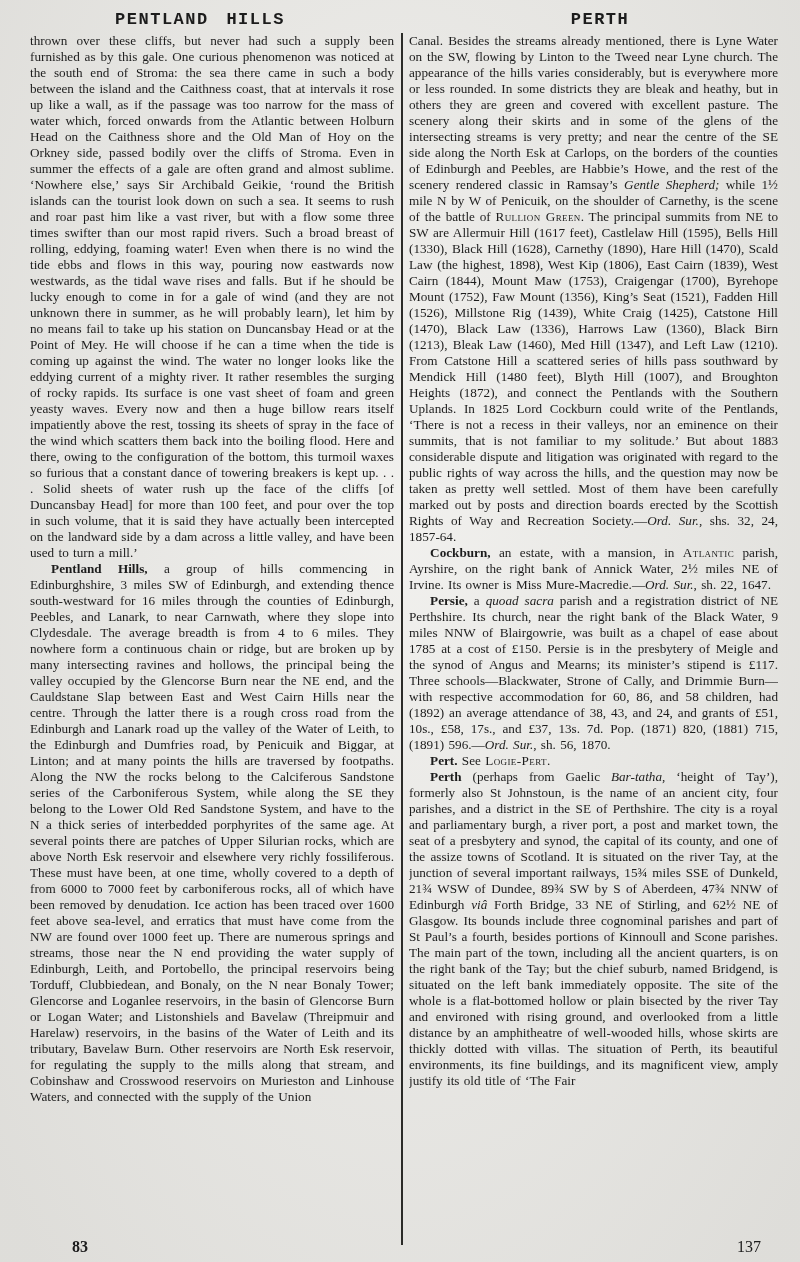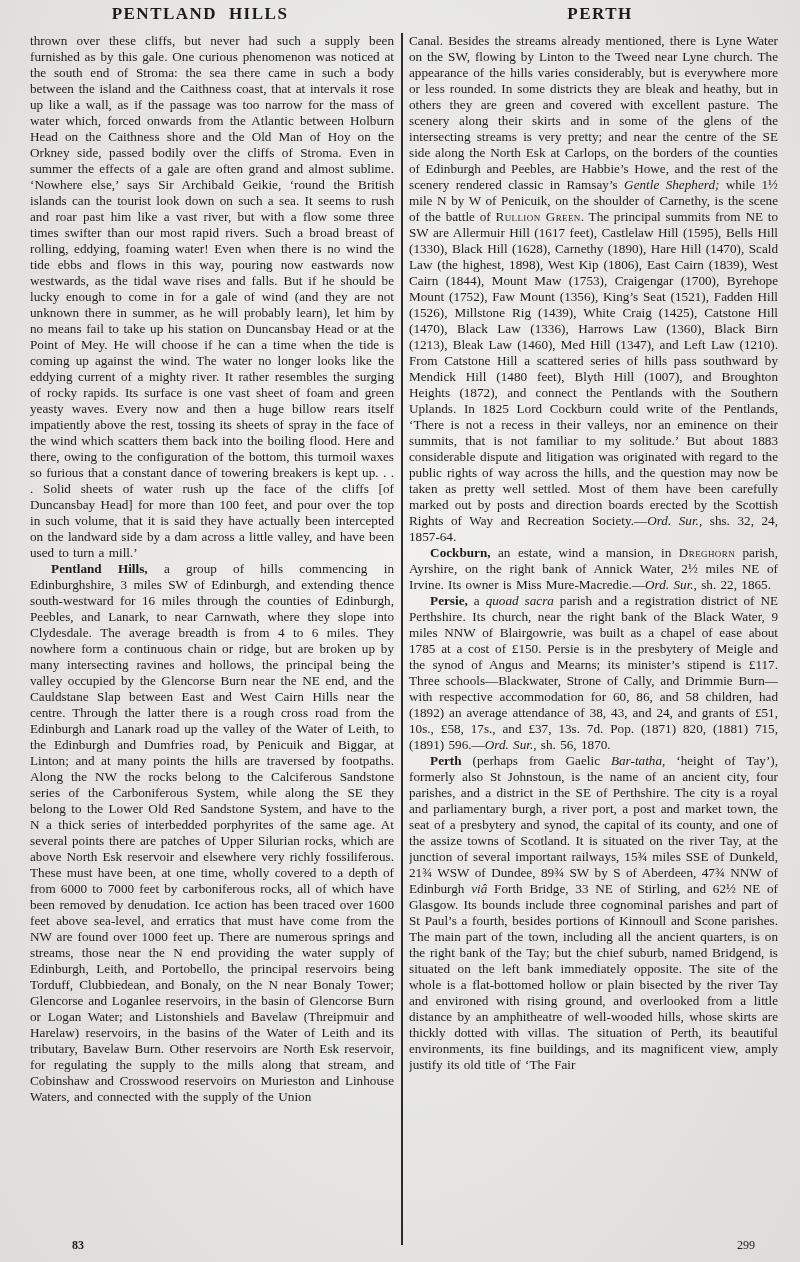--- a/index.html
+++ b/index.html
@@ -14,22 +14,23 @@
     color:var(--ink);
     overflow:hidden;
   }
   .page{
     position:relative;width:800px;height:1262px;
     background:
       radial-gradient(ellipse at 50% 40%, rgba(255,255,255,0.35), rgba(0,0,0,0.05) 95%),
       var(--paper);
   }
   .running-heads{
-    position:absolute;top:4px;left:0;width:800px;
+    position:absolute;top:10px;left:0;width:800px;
     display:flex;
+    font-family:Liberation Mono, monospace;
   }
   .head{
     width:50%;text-align:center;
     font-weight:bold;font-size:17px;letter-spacing:1.5px;
     word-spacing:6px;
   }
   .columns{
     position:absolute;top:33px;left:30px;
     display:flex;height:1212px;overflow:hidden;
   }
@@ -46,21 +47,21 @@
     font-size:13.2px;
     line-height:16px;
     word-spacing:1px;
   }
   .para.indent{text-indent:1.6em;}
   .b{font-weight:bold;}
   .i{font-style:italic;margin-top:28px;}
   .sc{font-variant:small-caps;letter-spacing:0.4px;margin-top:34px;}
   .folio{
     position:absolute;top:1238px;
-    font-size:12px;
+    font-size:16px;
   }
   .folio.left{left:72px;font-weight:bold;}
   .folio.right{left:737px;}
 </style>
 </head>
 <body>
 
 <div class="page">
 
   <div class="running-heads">
@@ -69,22 +70,23 @@
   </div>
 
   <div class="columns">
     <div class="col left-col">
         <p class="para"><span>thrown over these cliffs, but never had such a supply been furnished as by this gale.  One curious phenomenon was noticed at the south end of Stroma: the sea there came in such a body between the island and the Caithness coast, that at intervals it rose up like a wall, as if the passage was too narrow for the mass of water which, forced onwards from the Atlantic between Holburn Head on the Caithness shore and the Old Man of Hoy on the Orkney side, passed bodily over the cliffs of Stroma.  Even in summer the effects of a gale are often grand and almost sublime.  ‘Nowhere else,’ says Sir Archibald Geikie, ‘round the British islands can the tourist look down on such a sea.  It seems to rush and roar past him like a vast river, but with a flow some three times swifter than our most rapid rivers.  Such a broad breast of rolling, eddying, foaming water!  Even when there is no wind the tide ebbs and flows in this way, pouring now eastwards now westwards, as the tidal wave rises and falls.  But if he should be lucky enough to come in for a gale of wind (and they are not unknown there in summer, as he will probably learn), let him by no means fail to take up his station on Duncansbay Head or at the Point of Mey.  He will choose if he can a time when the tide is coming up against the wind.  The water no longer looks like the eddying current of a mighty river.  It rather resembles the surging of rocky rapids.  Its surface is one vast sheet of foam and green yeasty waves.  Every now and then a huge billow rears itself impatiently above the rest, tossing its sheets of spray in the face of the wind which scatters them back into the boiling flood.  Here and there, owing to the configuration of the bottom, this turmoil waxes so furious that a constant dance of towering breakers is kept up.  .  .  .  Solid sheets of water rush up the face of the cliffs [of Duncansbay Head] for more than 100 feet, and pour over the top in such volume, that it is said they have actually been intercepted on the landward side by a dam across a little valley, and have been used to turn a mill.’</span></p>
         <p class="para indent"><span class="b">Pentland Hills,</span><span> a group of hills commencing in Edinburghshire, 3 miles SW of Edinburgh, and extending thence south-westward for 16 miles through the counties of Edinburgh, Peebles, and Lanark, to near Carnwath, where they slope into Clydesdale.  The average breadth is from 4 to 6 miles.  They nowhere form a continuous chain or ridge, but are broken up by many intersecting ravines and hollows, the principal being the valley occupied by the Glencorse Burn near the NE end, and the Cauldstane Slap between East and West Cairn Hills near the centre.  Through the latter there is a rough cross road from the Edinburgh and Lanark road up the valley of the Water of Leith, to the Edinburgh and Dumfries road, by Penicuik and Biggar, at Linton; and at many points the hills are traversed by footpaths.  Along the NW the rocks belong to the Calciferous Sandstone series of the Carboniferous System, while along the SE they belong to the Lower Old Red Sandstone System, and have to the N a thick series of interbedded porphyrites of the same age.  At several points there are patches of Upper Silurian rocks, which are above North Esk reservoir and elsewhere very richly fossiliferous.  These must have been, at one time, wholly covered to a depth of from 6000 to 7000 feet by carboniferous rocks, all of which have been removed by denudation.  Ice action has been traced over 1600 feet above sea-level, and erratics that must have come from the NW are found over 1000 feet up.  There are numerous springs and streams, those near the N end providing the water supply of Edinburgh, Leith, and Portobello, the principal reservoirs being Torduff, Clubbiedean, and Bonaly, on the N near Bonaly Tower; Glencorse and Loganlee reservoirs, in the basin of Glencorse Burn or Logan Water; and Listonshiels and Bavelaw (Threipmuir and Harelaw) reservoirs, in the basins of the Water of Leith and its tributary, Bavelaw Burn.  Other reservoirs are North Esk reservoir, for regulating the supply to the mills along that stream, and Cobinshaw and Crosswood reservoirs on Murieston and Linhouse Waters, and connected with the supply of the Union</span></p>
       </div>
     <div class="col-rule"></div>
     <div class="col right-col">
         <p class="para"><span>Canal.  Besides the streams already mentioned, there is Lyne Water on the SW, flowing by Linton to the Tweed near Lyne church.  The appearance of the hills varies considerably, but is everywhere more or less rounded.  In some districts they are bleak and heathy, but in others they are green and covered with excellent pasture.  The scenery along their skirts and in some of the glens of the intersecting streams is very pretty; and near the centre of the SE side along the North Esk at Carlops, on the borders of the counties of Edinburgh and Peebles, are Habbie’s Howe, and the rest of the scenery rendered classic in Ramsay’s </span><span class="i">Gentle Shepherd;</span><span> while 1½ mile N by W of Penicuik, on the shoulder of Carnethy, is the scene of the battle of </span><span class="sc">Rullion Green</span><span>.  The principal summits from NE to SW are Allermuir Hill (1617 feet), Castlelaw Hill (1595), Bells Hill (1330), Black Hill (1628), Carnethy (1890), Hare Hill (1470), Scald Law (the highest, 1898), West Kip (1806), East Cairn (1839), West Cairn (1844), Mount Maw (1753), Craigengar (1700), Byrehope Mount (1752), Faw Mount (1356), King’s Seat (1521), Fadden Hill (1526), Millstone Rig (1439), White Craig (1425), Catstone Hill (1470), Black Law (1336), Harrows Law (1360), Black Birn (1213), Bleak Law (1460), Med Hill (1347), and Left Law (1210).  From Catstone Hill a scattered series of hills pass southward by Mendick Hill (1480 feet), Blyth Hill (1007), and Broughton Heights (1872), and connect the Pentlands with the Southern Uplands.  In 1825 Lord Cockburn could write of the Pentlands, ‘There is not a recess in their valleys, nor an eminence on their summits, that is not familiar to my solitude.’  But about 1883 considerable dispute and litigation was originated with regard to the public rights of way across the hills, and the question may now be taken as pretty well settled.  Most of them have been carefully marked out by posts and direction boards erected by the Scottish Rights of Way and Recreation Society.—</span><span class="i">Ord. Sur.</span><span>, shs. 32, 24, 1857-64.</span></p>
-        <p class="para indent"><span class="b">Cockburn,</span><span> an estate, wind a mansion, in </span><span class="sc">Dreghorn</span><span> parish, Ayrshire, on the right bank of Annick Water, 2½ miles NE of Irvine.  Its owner is Miss Mure-Macredie.—</span><span class="i">Ord. Sur.</span><span>, sh. 22, 1865.</span></p>
+        <p class="para indent"><span class="b">Cockburn,</span><span> an estate, with a mansion, in </span><span class="sc">Atlantic</span><span> parish, Ayrshire, on the right bank of Annick Water, 2½ miles NE of Irvine.  Its owner is Miss Mure-Macredie.—</span><span class="i">Ord. Sur.</span><span>, sh. 22, 1647.</span></p>
         <p class="para indent"><span class="b">Persie,</span><span> a </span><span class="i">quoad sacra</span><span> parish and a registration district of NE Perthshire.  Its church, near the right bank of the Black Water, 9 miles NNW of Blairgowrie, was built as a chapel of ease about 1785 at a cost of £150.  Persie is in the presbytery of Meigle and the synod of Angus and Mearns; its minister’s stipend is £117.  Three schools—Blackwater, Strone of Cally, and Drimmie Burn—with respective accommodation for 60, 86, and 58 children, had (1892) an average attendance of 38, 43, and 24, and grants of £51, 10s., £58, 17s., and £37, 13s. 7d.  Pop. (1871) 820, (1881) 715, (1891) 596.—</span><span class="i">Ord. Sur.</span><span>, sh. 56, 1870.</span></p>
+        <p class="para indent"><span class="b">Pert.</span><span>  See </span><span class="sc">Logie-Pert</span><span>.</span></p>
         <p class="para indent"><span class="b">Perth</span><span> (perhaps from Gaelic </span><span class="i">Bar-tatha</span><span>, ‘height of Tay’), formerly also St Johnstoun, is the name of an ancient city, four parishes, and a district in the SE of Perthshire.  The city is a royal and parliamentary burgh, a river port, a post and market town, the seat of a presbytery and synod, the capital of its county, and one of the assize towns of Scotland.  It is situated on the river Tay, at the junction of several important railways, 15¾ miles SSE of Dunkeld, 21¾ WSW of Dundee, 89¾ SW by S of Aberdeen, 47¾ NNW of Edinburgh </span><span class="i">viâ</span><span> Forth Bridge, 33 NE of Stirling, and 62½ NE of Glasgow.  Its bounds include three cognominal parishes and part of St Paul’s a fourth, besides portions of Kinnoull and Scone parishes.  The main part of the town, including all the ancient quarters, is on the right bank of the Tay; but the chief suburb, named Bridgend, is situated on the left bank immediately opposite.  The site of the whole is a flat-bottomed hollow or plain bisected by the river Tay and environed with rising ground, and overlooked from a little distance by an amphitheatre of well-wooded hills, whose skirts are thickly dotted with villas.  The situation of Perth, its beautiful environments, its fine buildings, and its magnificent view, amply justify its old title of ‘The Fair</span></p>
       </div>
   </div>
 
   <div class="folio left">83</div>
-  <div class="folio right">299</div>
+  <div class="folio right">137</div>
 
 </div>
 
 </body></html>

